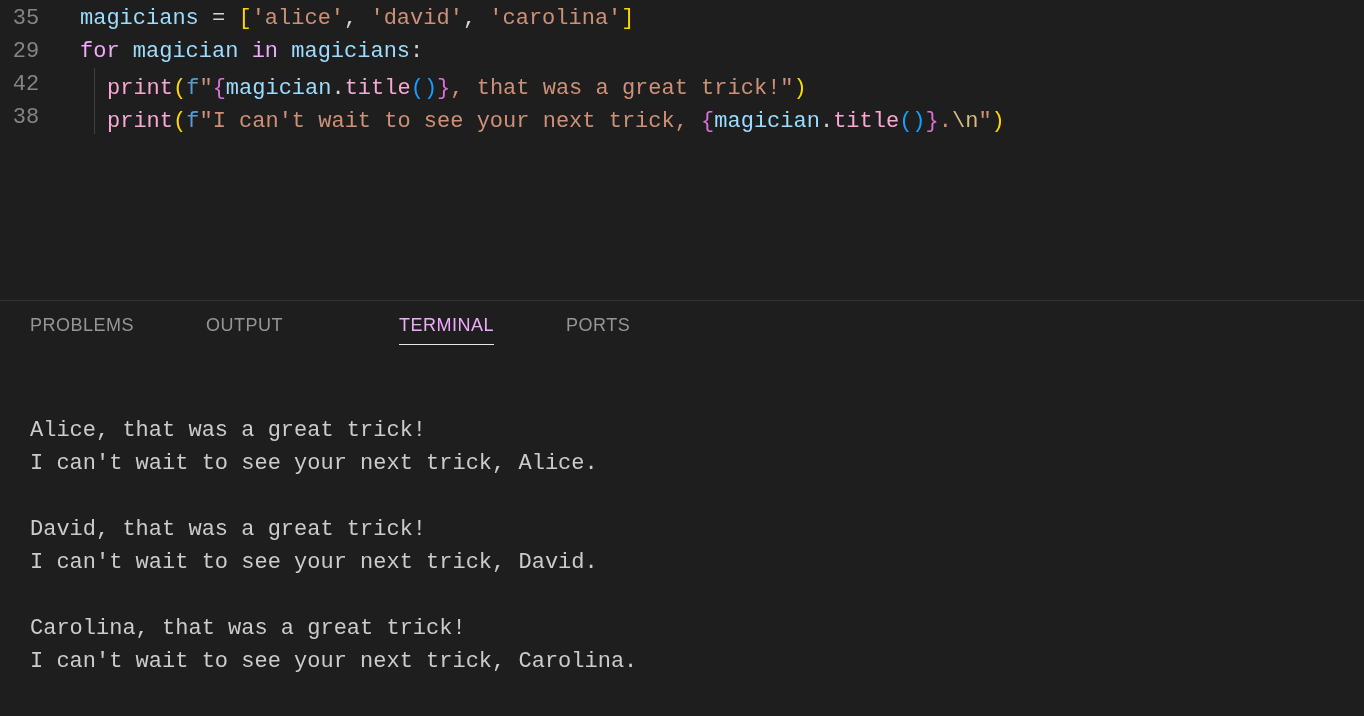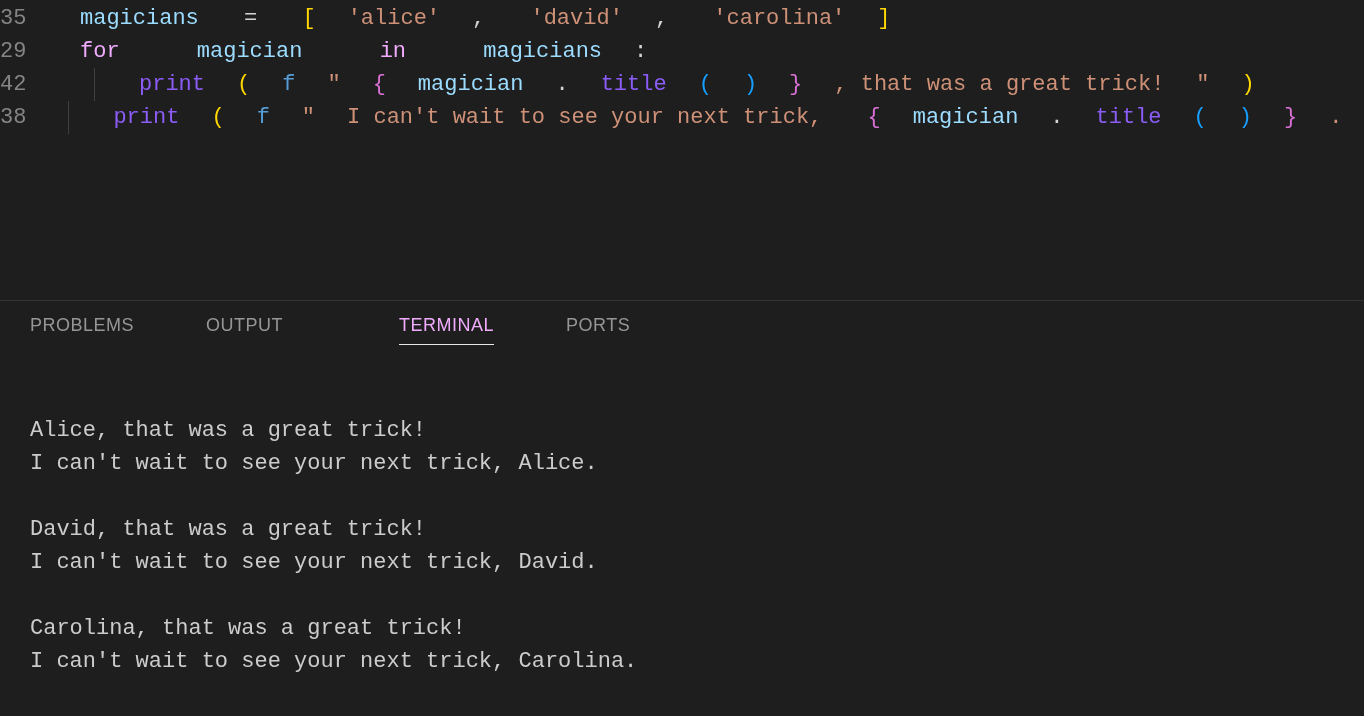--- a/index.html
+++ b/index.html
@@ -20,30 +20,29 @@
       padding-top: 2px;
     }
     .code-line {
       display: flex;
       height: 33px;
       align-items: center;
       font-size: 22px;
     }
     .line-number {
       width: 80px;
-      text-align: left;
+      text-align: center;
       color: #858585;
       padding-right: 28px;
       user-select: none;
     }
     .code-content {
       display: flex;
-      align-items: center;
+      align-items: flex-end;
       white-space: pre;
-      gap: 32px;
     }
     .indent-guide {
       border-left: 1px solid #404040;
       height: 33px;
       display: inline-block;
       padding-left: 12px;
       margin-left: 14px;
     }
     .divider {
       border-top: 1px solid #333;
@@ -76,21 +75,21 @@
     }
     
     .t-var { color: #9cdcfe; }
     .t-op { color: #d4d4d4; }
     .t-punc { color: #d4d4d4; }
     .t-bracket-y { color: #ffd700; }
     .t-bracket-p { color: #da70d6; }
     .t-bracket-b { color: #179fff; }
     .t-str { color: #ce9178; }
     .t-kw { color: #f0abfc; }
-    .t-func { color: #8b5cf6; }
+    .t-func { color: #f9a8d4; }
     .t-prefix { color: #569cd6; }
     .t-esc { color: #d7ba7d; }
   </style>
 </head>
 <body>
 
 <div class="editor-pane">
 
   <div class="code-line">
     <span class="line-number">35</span>

